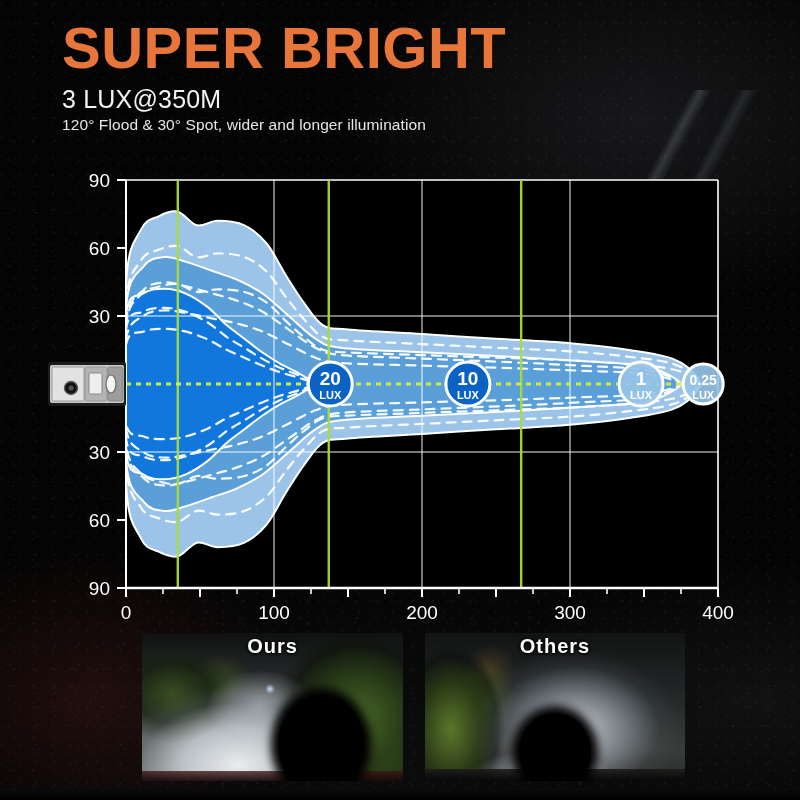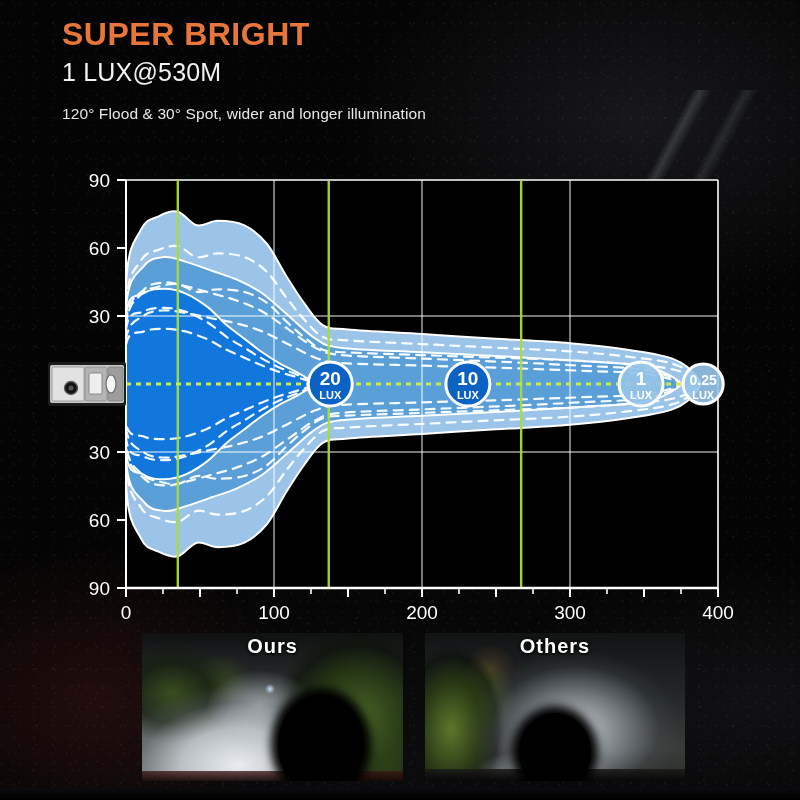--- a/index.html
+++ b/index.html
@@ -42,35 +42,34 @@
     background:
       linear-gradient(118deg, rgba(0,0,0,0) 46%, rgba(168,178,190,0.22) 49%, rgba(0,0,0,0) 53%),
       linear-gradient(118deg, rgba(0,0,0,0) 62%, rgba(150,162,176,0.16) 65%, rgba(0,0,0,0) 69%);
     pointer-events: none;
   }
 
   
   #header { position: absolute; left: 62px; top: 18px; width: 700px; }
 
   #title {
-    font-size: 32px;
+    font-size: 58px;
     font-weight: 700;
     letter-spacing: 0.5px;
     color: #E8763A;
     line-height: 1.05;
   }
   #subtitle {
     margin-top: 6px;
     font-size: 25px;
     font-weight: 300;
     color: #f2f2f2;
     letter-spacing: 0.2px;
   }
   #desc {
-    margin-top: 16px;
     font-size: 15.5px;
     font-weight: 300;
     line-height: 1.45;
     color: #e7e7e7;
     letter-spacing: 0.1px;
   }
 
   
   #chart-wrap { position: absolute; left: 0; top: 170px; width: 800px; height: 450px; }
   #chart-svg { display: block; }
@@ -157,21 +156,21 @@
 </style>
 </head>
 <body>
 
 <div id="page">
   <div id="grain"></div>
   <div id="streaks"></div>
 
   <div id="header">
     <div id="title">SUPER BRIGHT</div>
-    <div id="subtitle">1 LUX@530M</div>
+    <div id="subtitle">3 LUX@350M</div>
     <div id="desc">
       <div>120°  Flood &amp; 30°  Spot, wider and longer illumination</div>
     </div>
   </div>
 
   <div id="chart-wrap">
     <svg id="chart-svg" width="800" height="450" viewBox="0 0 800 450">
       <defs>
         <clipPath id="plotclip">
             <rect x="126" y="10" width="592" height="408"></rect>

